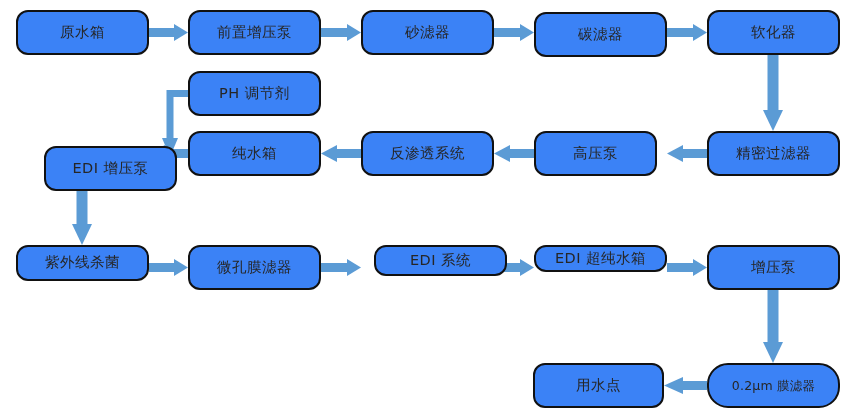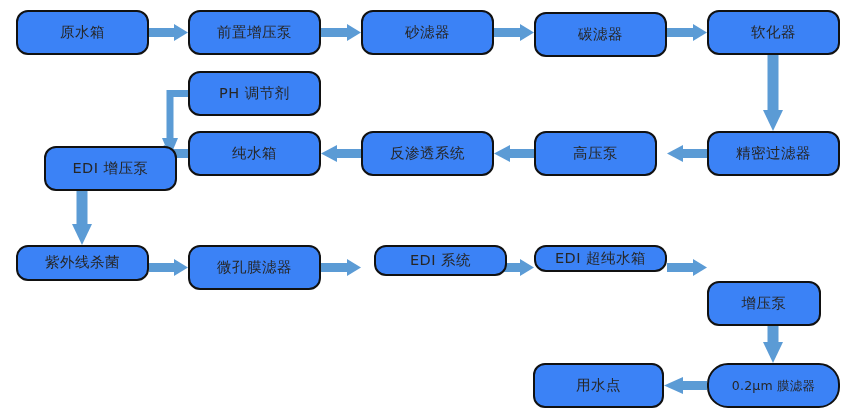--- a/index.html
+++ b/index.html
@@ -171,21 +171,21 @@
   </div>
   <div class="node" style="left:188px;top:245px;width:133px;height:45px;">
     <span>微孔膜滤器</span>
   </div>
   <div class="node" style="left:374px;top:245px;width:133px;height:31px;">
     <span>EDI 系统</span>
   </div>
   <div class="node" style="left:534px;top:245px;width:133px;height:27px;">
     <span>EDI 超纯水箱</span>
   </div>
-  <div class="node" style="left:707px;top:245px;width:114px;height:45px;margin-top:36px;">
+  <div class="node" style="left:707px;top:245px;width:133px;height:45px;">
     <span>增压泵</span>
   </div>
 
   <div class="node small" style="left:707px;top:363px;width:133px;height:45px;">
     <span>0.2μm 膜滤器</span>
   </div>
   <div class="node" style="left:533px;top:363px;width:131px;height:45px;">
     <span>用水点</span>
   </div>
 </div>

